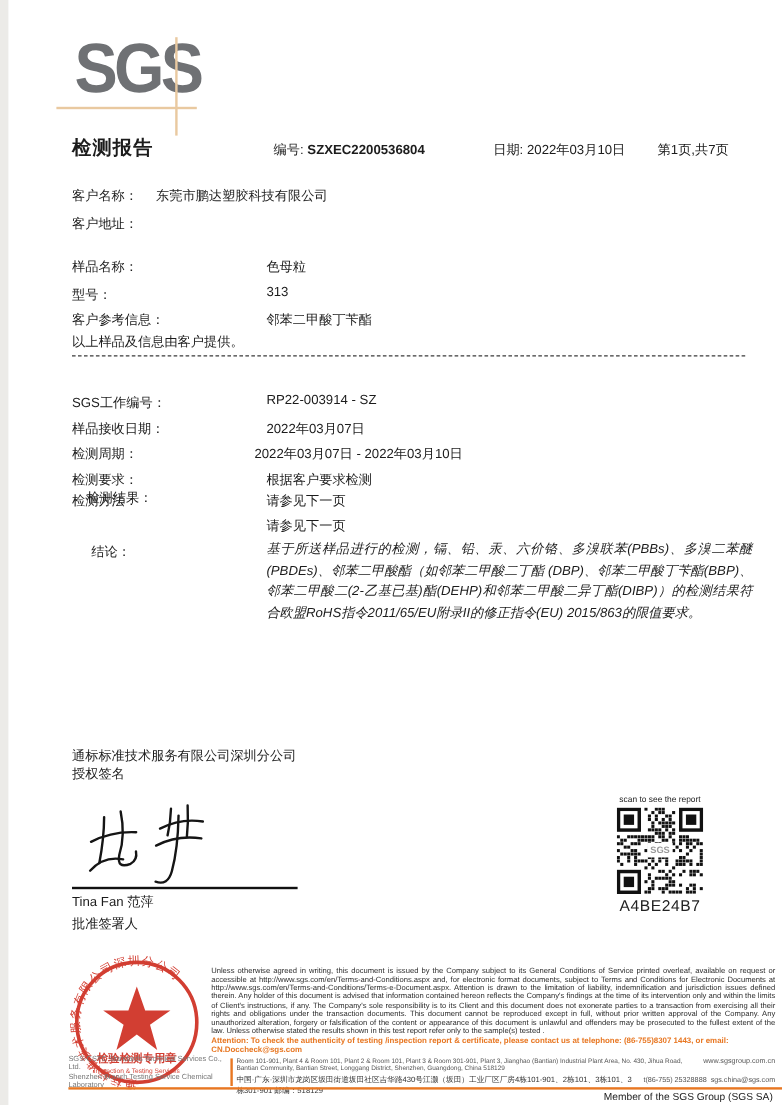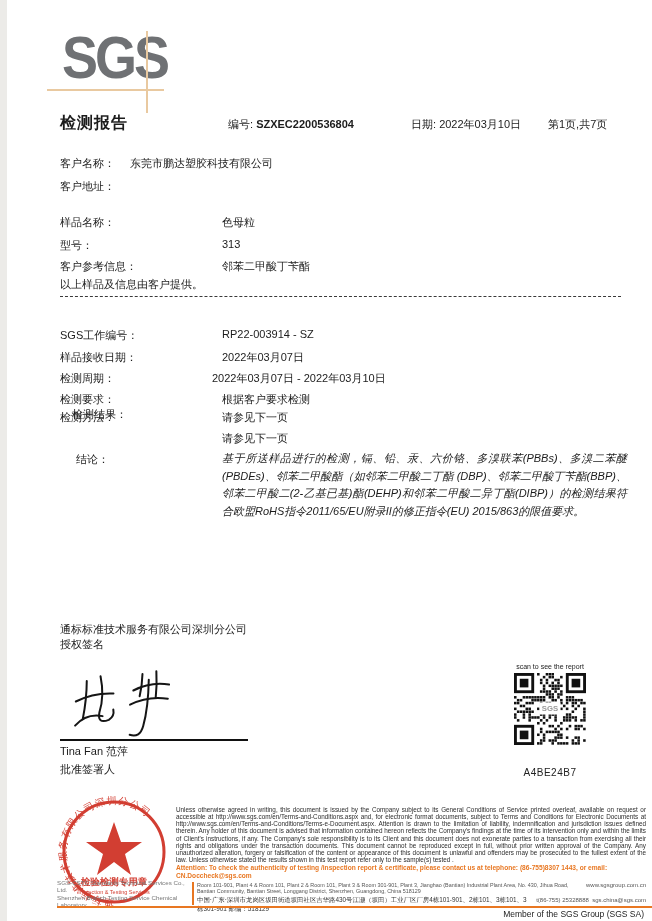--- a/index.html
+++ b/index.html
@@ -18,21 +18,21 @@
   .val { font-size:11px; color:#1c1c1c; }
   .title { font-size:16px; font-weight:bold; letter-spacing:1px; }
 
   .dashed { position:absolute; left:60px; top:296px; width:561px; border-top:1.5px dashed #3a3a3a; }
 
   .conclusion { width:405px; font-size:11px; line-height:17.6px; text-align:justify;font-style:italic; }
 
   .sig-underline { position:absolute; left:60px; top:739px; width:188px; height:2px; background:#111; }
 
   .qr-caption { font-size:7px; color:#222; text-align:center; width:96px; }
-  .qr-code-label { font-size:10px; color:#222; text-align:center; width:96px; letter-spacing:.5px;margin-top:20px; }
+  .qr-code-label { font-size:13px; color:#222; text-align:center; width:96px; letter-spacing:.5px; }
 
   .footer-text { position:absolute; left:176px; top:806px; width:470px; }
   .disclaimer { font-size:6.35px; line-height:7.15px; color:#2d2d2d; text-align:justify; }
   .attention { font-size:6.6px; line-height:7.3px; color:#e87722; font-weight:bold; margin-top:1px; }
   .addr-block { position:absolute; left:197px; top:882px; width:449px; }
   .addr-row { display:flex; justify-content:space-between; align-items:baseline; }
   .addr-en { font-size:5.4px; color:#555; }
   .addr-cn { font-size:6.4px; color:#333; margin-top:2px; }
   .addr-right { font-size:6px; color:#555; white-space:nowrap; margin-left:6px; }
   .addr-divider { position:absolute; left:192px; top:882px; width:2px; height:23px; background:#e87722; }

